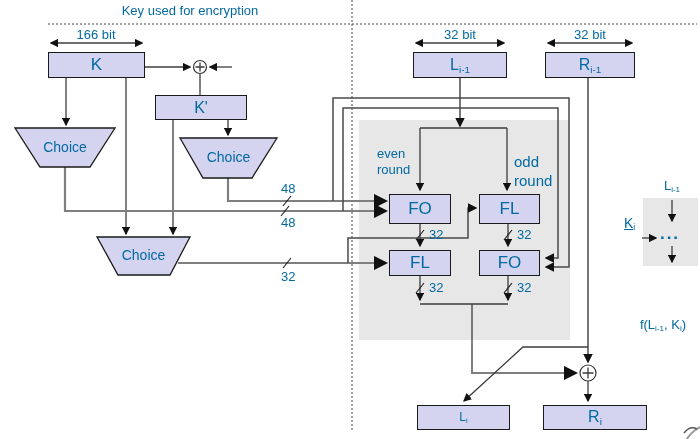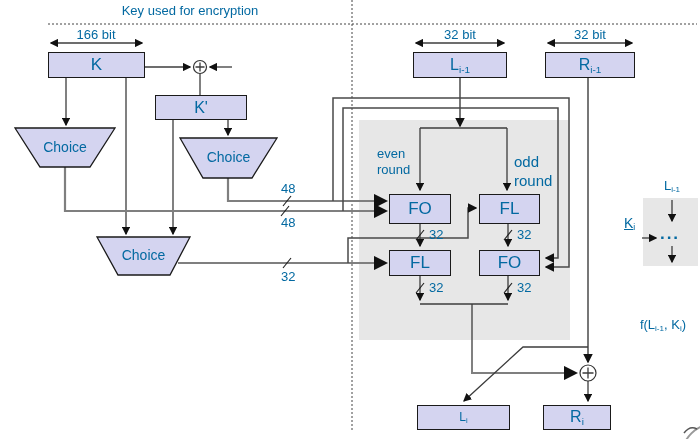--- a/index.html
+++ b/index.html
@@ -137,21 +137,21 @@
   <div class="box" style="left:389px;top:250px;width:62px;height:26px;font-size:17px;">
     <span>FL</span>
   </div>
   <div class="box" style="left:479px;top:250px;width:61px;height:26px;font-size:17px;">
     <span>FO</span>
   </div>
 
   <div class="box" style="left:417px;top:405px;width:93px;height:25px;font-size:12px;">
     <span><span>L</span><sub>i</sub></span>
   </div>
-  <div class="box" style="left:543px;top:405px;width:68px;height:25px;font-size:16px;">
+  <div class="box" style="left:543px;top:405px;width:104px;height:25px;font-size:16px;">
     <span><span>R</span><sub>i</sub></span>
   </div>
 
   <div class="tri-label" style="left:15px;top:139px;width:100px;">Choice</div>
   <div class="tri-label" style="left:180px;top:149px;width:97px;">Choice</div>
   <div class="tri-label" style="left:97px;top:247px;width:93px;">Choice</div>
 
   <div class="txt pre" style="left:377px;top:146px;width:50px;font-size:13px;line-height:15.5px;white-space:pre-line;">even
 round</div>
   <div class="txt pre" style="left:514px;top:152px;width:50px;font-size:15px;line-height:19px;white-space:pre-line;">odd

